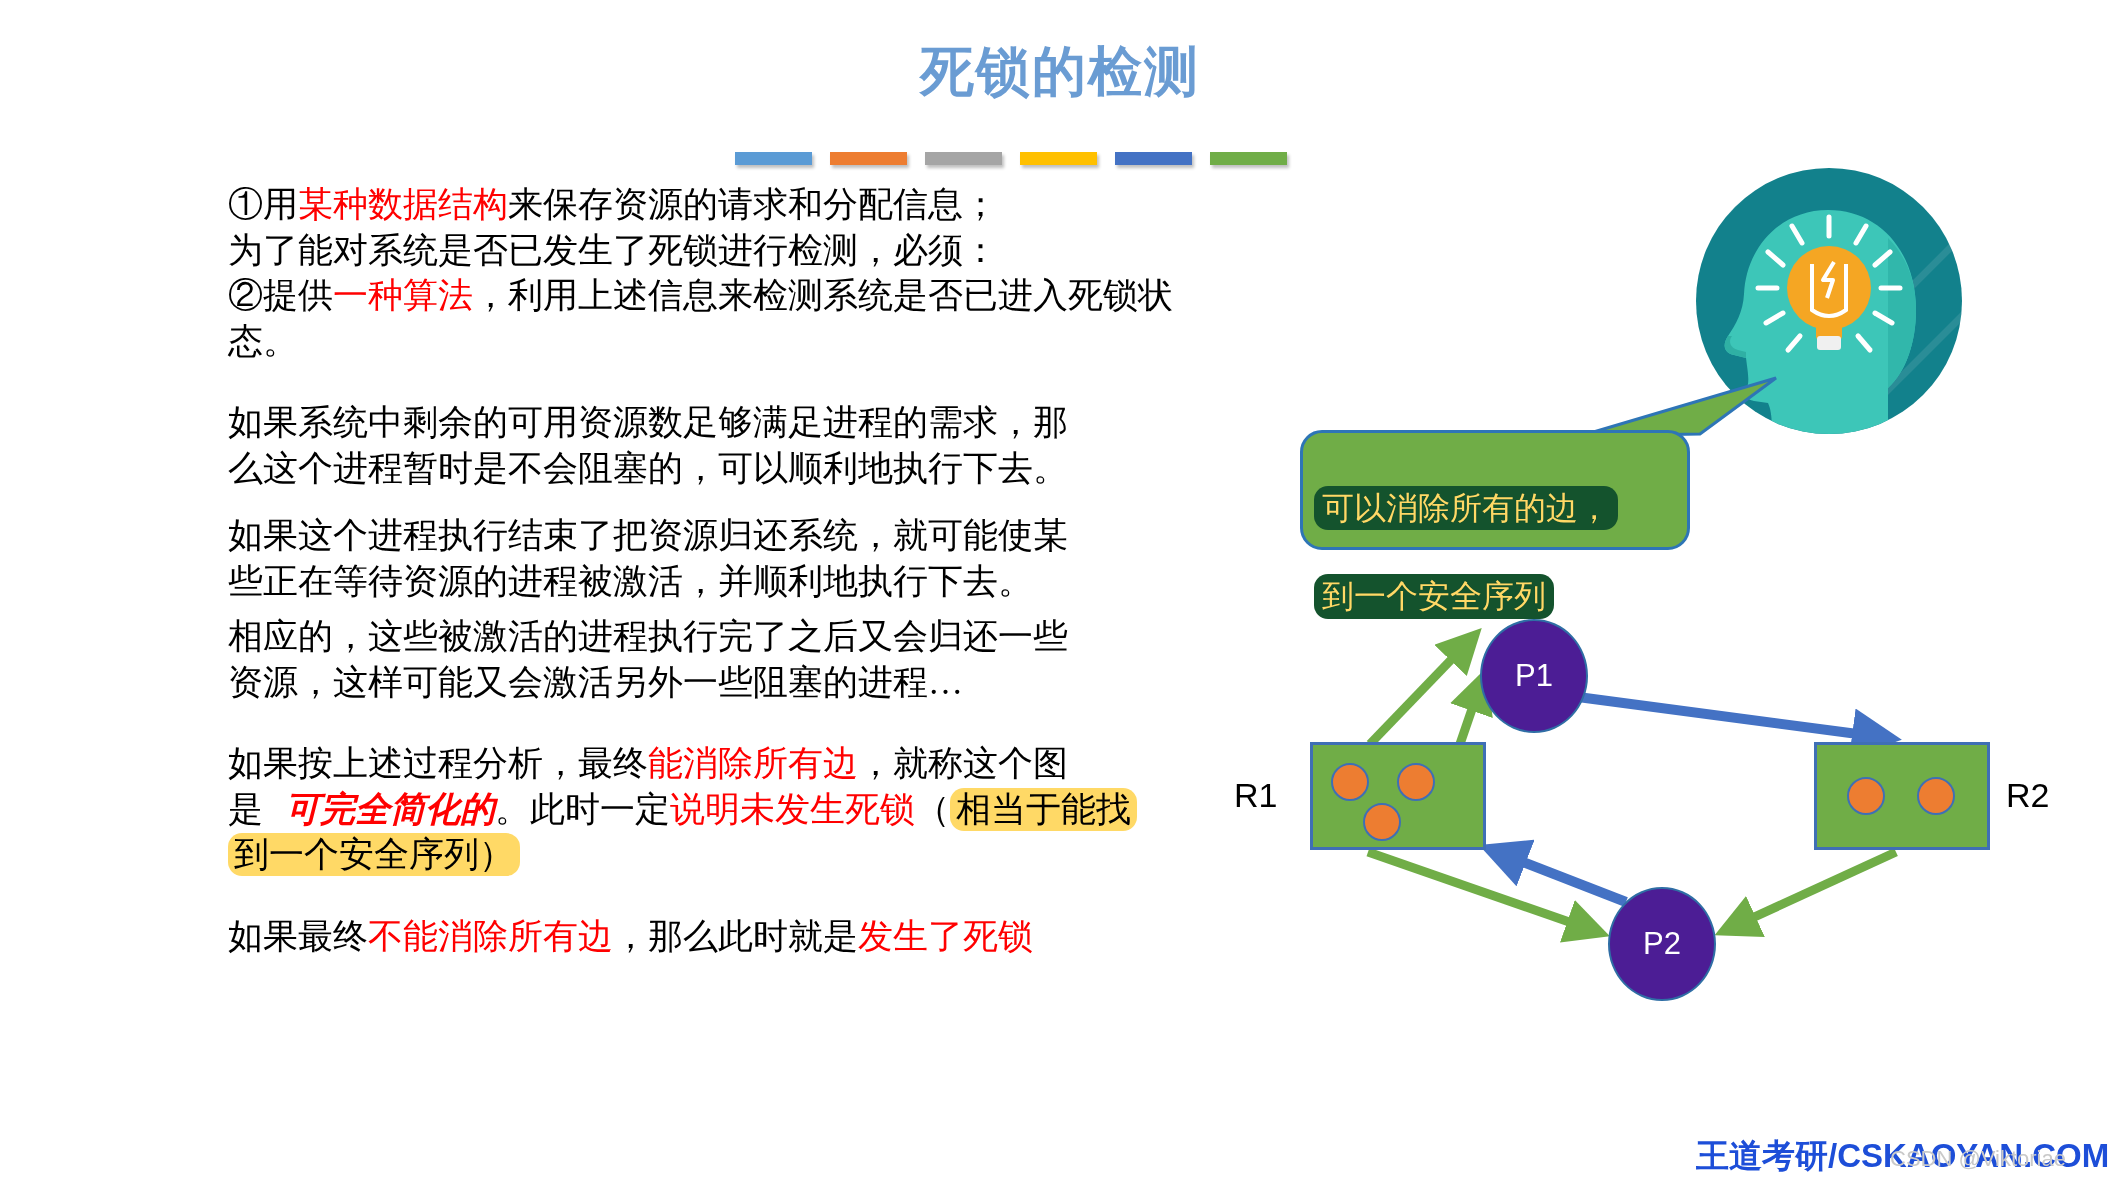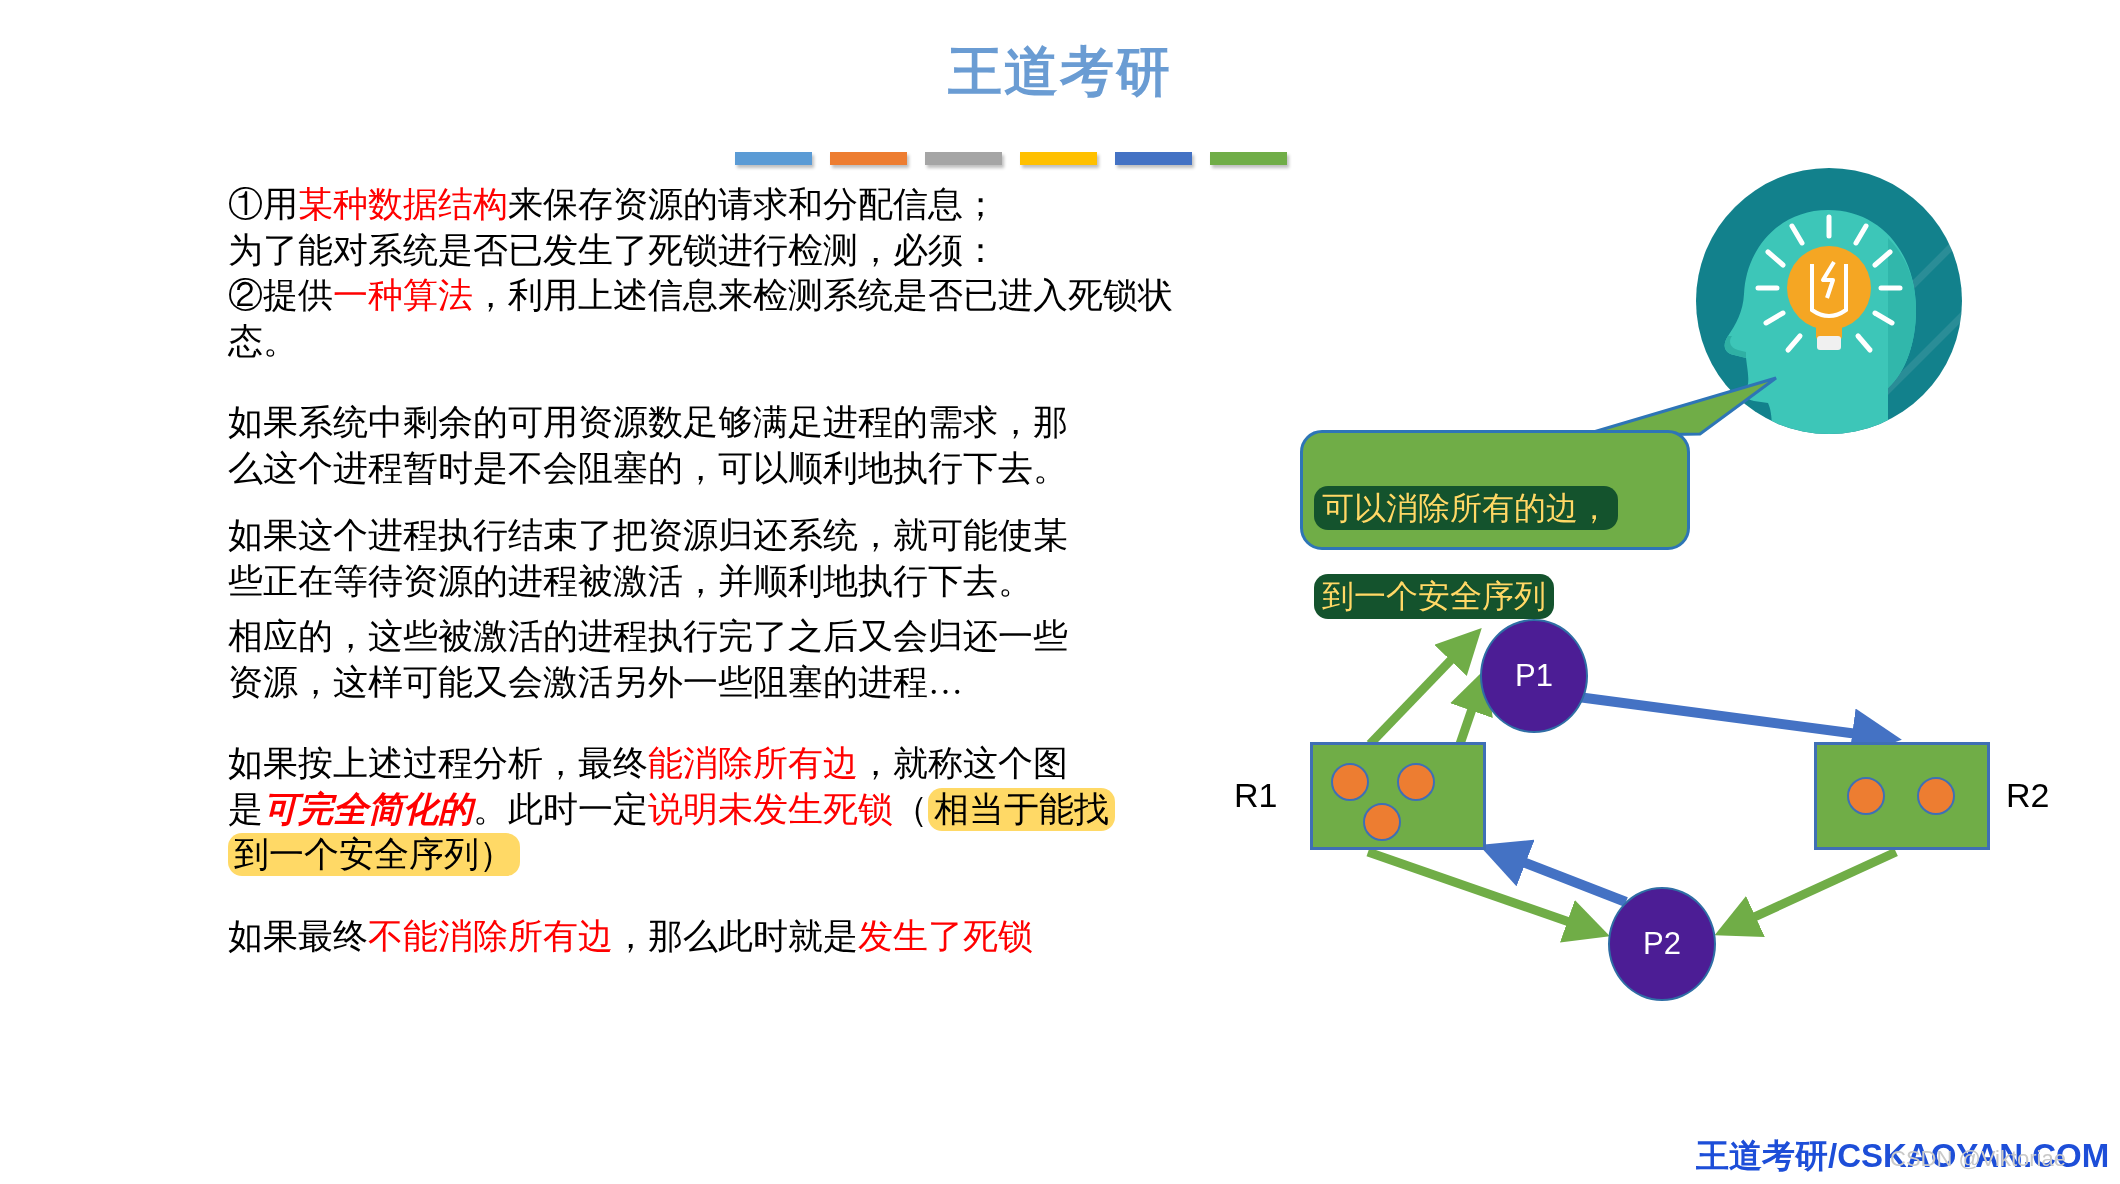--- a/index.html
+++ b/index.html
@@ -62,20 +62,21 @@
     white-space: pre-line;
   }
   .gap-lg { height: 36px; }
   .gap-md { height: 22px; }
   .gap-sm { height: 10px; }
   .red { color: #ff0000; }
   .red-bi {
     color: #ff0000;
     font-weight: bold;
     font-style: italic;
+    margin-left: 22px;
   }
   .hl {
     background: #ffd966;
     border-radius: 14px;
     padding: 2px 6px;
     box-decoration-break: clone;
     -webkit-box-decoration-break: clone;
   }
 
   
@@ -191,21 +192,21 @@
     font-family: "Liberation Sans", sans-serif;
     font-size: 22px;
     color: #c9c9c9;
   }
 </style>
 </head>
 <body>
 
 <div id="slide">
 
-  <div id="title">王道考研</div>
+  <div id="title">死锁的检测</div>
 
   <div id="bars">
     <div class="bar" style="background: rgb(91, 155, 213);"></div>
     <div class="bar" style="background: rgb(237, 125, 49);"></div>
     <div class="bar" style="background: rgb(165, 165, 165);"></div>
     <div class="bar" style="background: rgb(255, 192, 0);"></div>
     <div class="bar" style="background: rgb(68, 114, 196);"></div>
     <div class="bar" style="background: rgb(112, 173, 71);"></div>
   </div>
 

